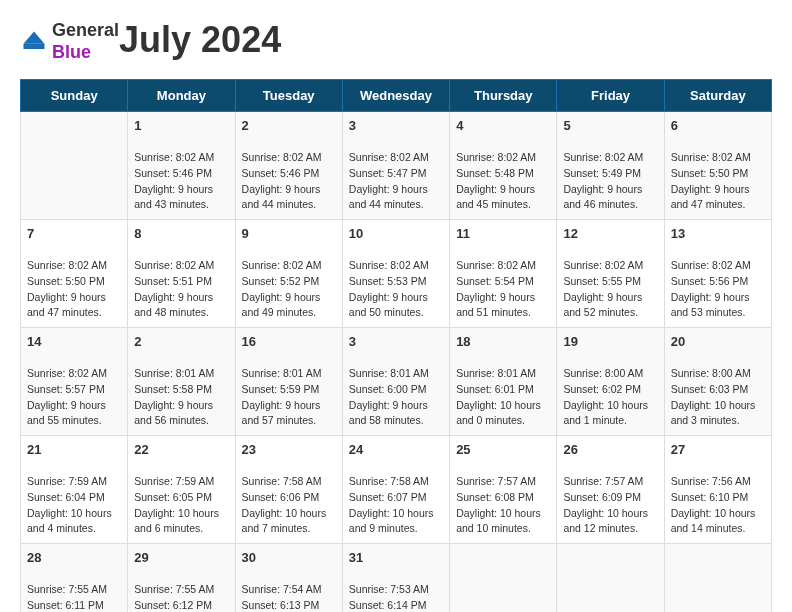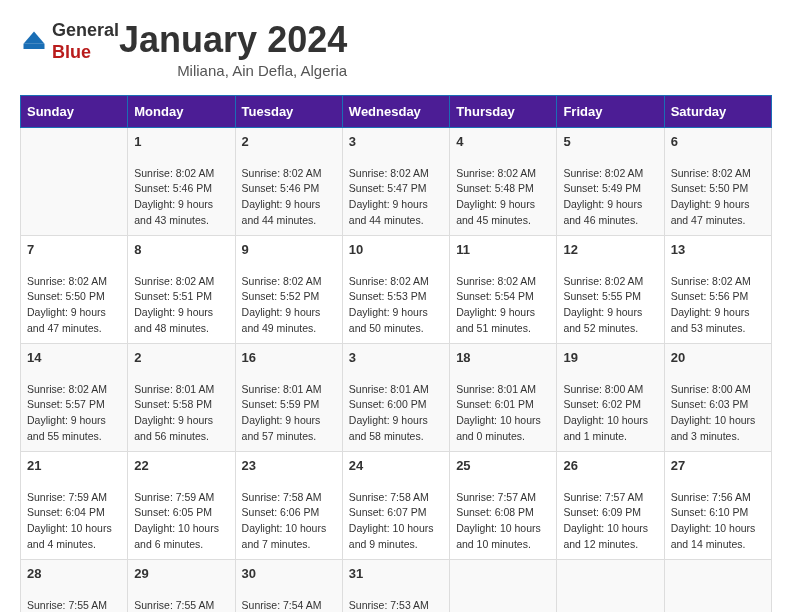--- a/index.html
+++ b/index.html
@@ -23,21 +23,21 @@
     }
     .logo-text-general {
       font-size: 18px;
       font-weight: bold;
       color: #333;
       line-height: 1.2;
     }
     .logo-text-blue {
       font-size: 18px;
       font-weight: bold;
-      color: #b91c1c;
+      color: #a21caf;
       line-height: 1.2;
     }
     .logo-icon {
       width: 28px;
       height: 28px;
     }
     .title-area {
       text-align: right;
     }
     .main-title {
@@ -50,24 +50,24 @@
       font-size: 15px;
       color: #555;
       margin-top: 2px;
     }
     table {
       width: 100%;
       border-collapse: collapse;
       font-size: 11px;
     }
     thead tr th {
-      background-color: #4c1d95;
+      background-color: #0c4a6e;
       color: #fff;
       padding: 8px 6px;
-      text-align: left;
+      text-align: center;
       font-size: 13px;
       font-weight: bold;
       border: 1px solid #1a6eb5;
     }
     tbody tr td {
       border: 1px solid #ddd;
       padding: 6px;
       vertical-align: top;
       color: #333;
       min-height: 80px;
@@ -103,22 +103,21 @@
     <svg class="logo-icon" viewBox="0 0 32 32" xmlns="http://www.w3.org/2000/svg">
       <polygon points="16,4 28,18 4,18" fill="#1a6eb5"></polygon>
       <rect x="4" y="18" width="24" height="6" fill="#1a6eb5"></rect>
     </svg>
     <div>
       <span class="logo-text-general">General</span><br>
       <span class="logo-text-blue">Blue</span>
     </div>
   </div>
   <div class="title-area">
-    <div class="main-title">January 2024</div>
-    <div class="subtitle">Miliana, Ain Defla, Algeria</div>
+    <div class="main-title">July 2024</div>
   </div>
 </div>
 
 <table>
   <thead>
     <tr>
     <th>Sunday</th>
         <th>Monday</th>
         <th>Tuesday</th>
         <th>Wednesday</th>

